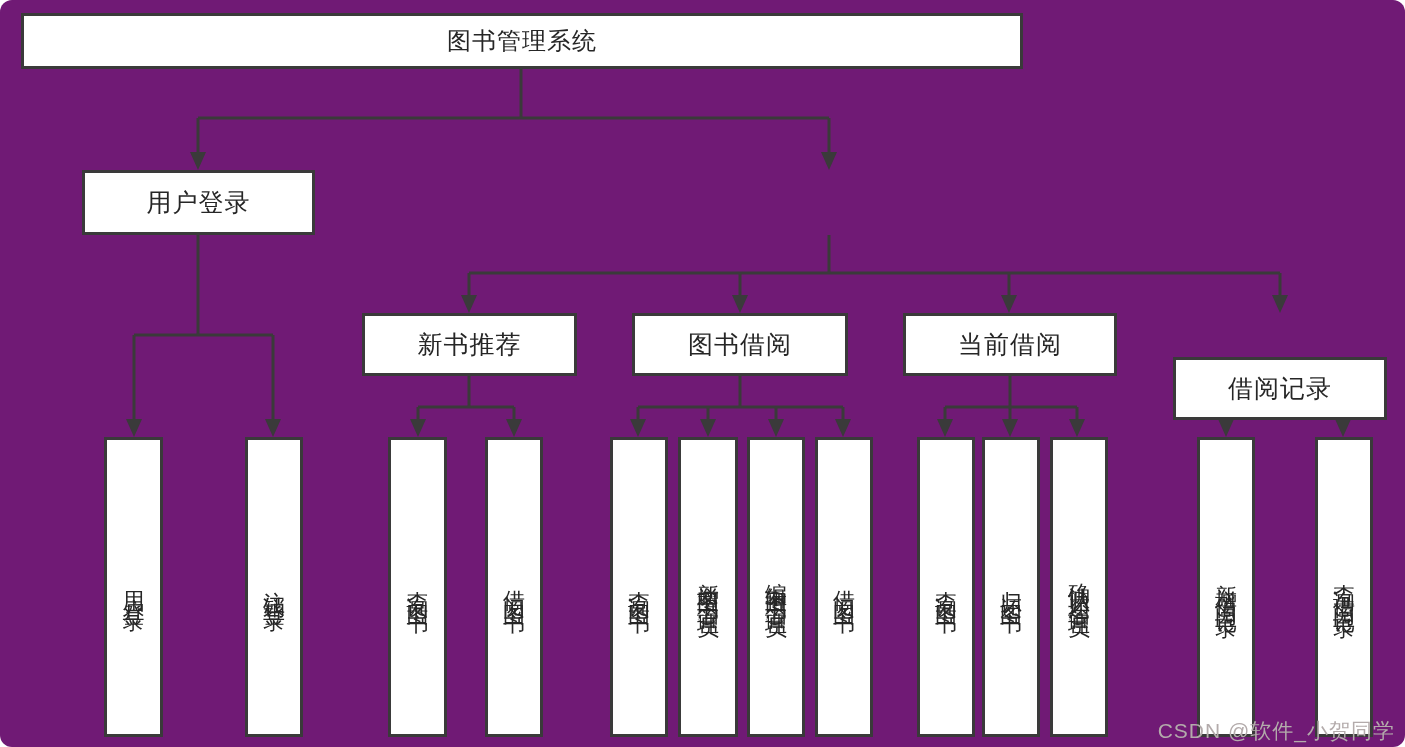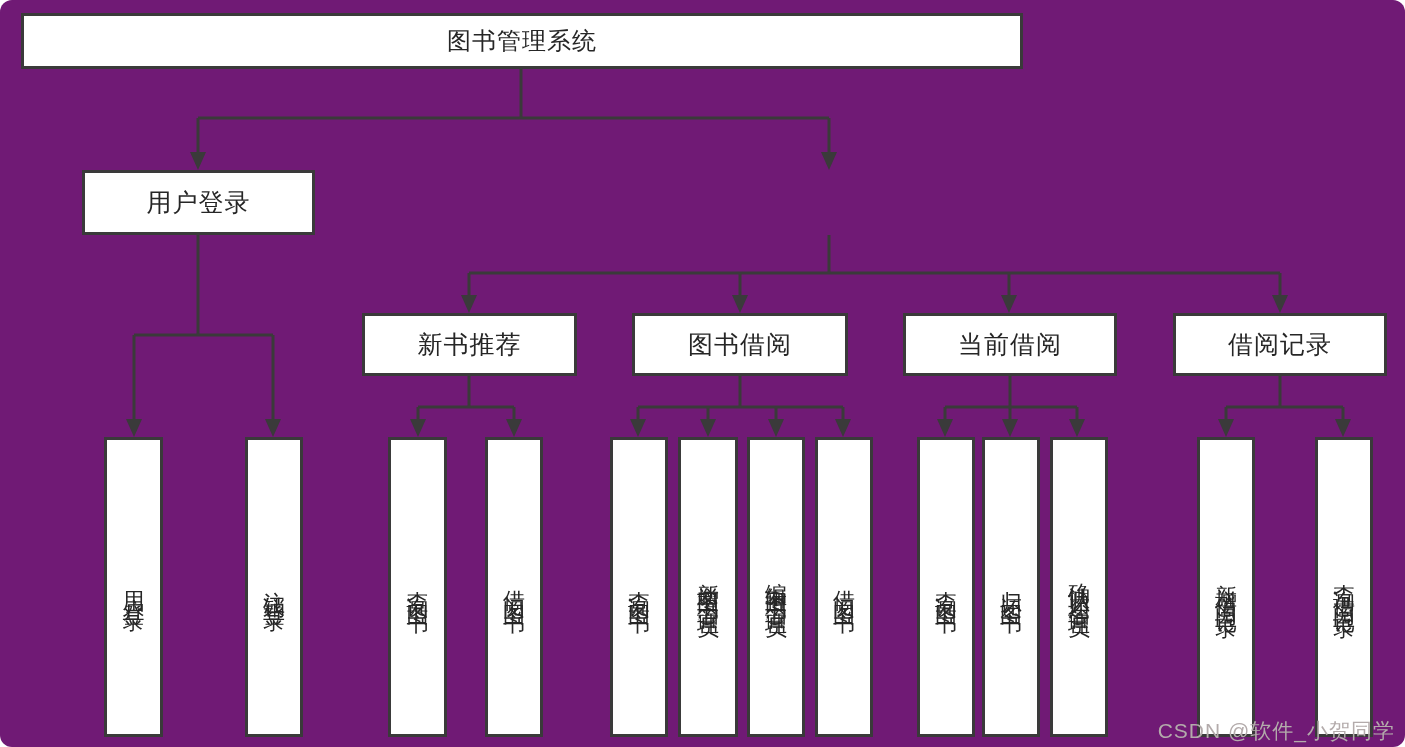--- a/index.html
+++ b/index.html
@@ -95,21 +95,21 @@
     </g>
   </svg>
 
   <div class="box root-box">图书管理系统</div>
 
   <div class="box branch-box" style="left:82px; width:233px;">用户登录</div>
 
   <div class="box section-box" style="left:362px; width:215px;">新书推荐</div>
   <div class="box section-box" style="left:903px; width:214px;">当前借阅</div>
   <div class="box section-box" style="left:632px; width:216px;">图书借阅</div>
-  <div class="box section-box" style="left:1173px; width:214px;">借阅记录</div>
+  <div class="box section-box" style="left:1173px; width:214px;margin-top:44px;">借阅记录</div>
 
   <div class="box leaf-box" style="left:104px; width:59px;">用户登录</div>
   <div class="box leaf-box" style="left:245px; width:58px;">注销登录</div>
 
   <div class="box leaf-box" style="left:388px; width:59px;">查询图书</div>
   <div class="box leaf-box" style="left:485px; width:58px;">借阅图书</div>
 
   <div class="box leaf-box" style="left:610px; width:58px;">查询图书</div>
   <div class="box leaf-box long" style="left:678px; width:60px;">新增图书（管理员）</div>
   <div class="box leaf-box long" style="left:747px; width:58px;">编辑图书（管理员）</div>

